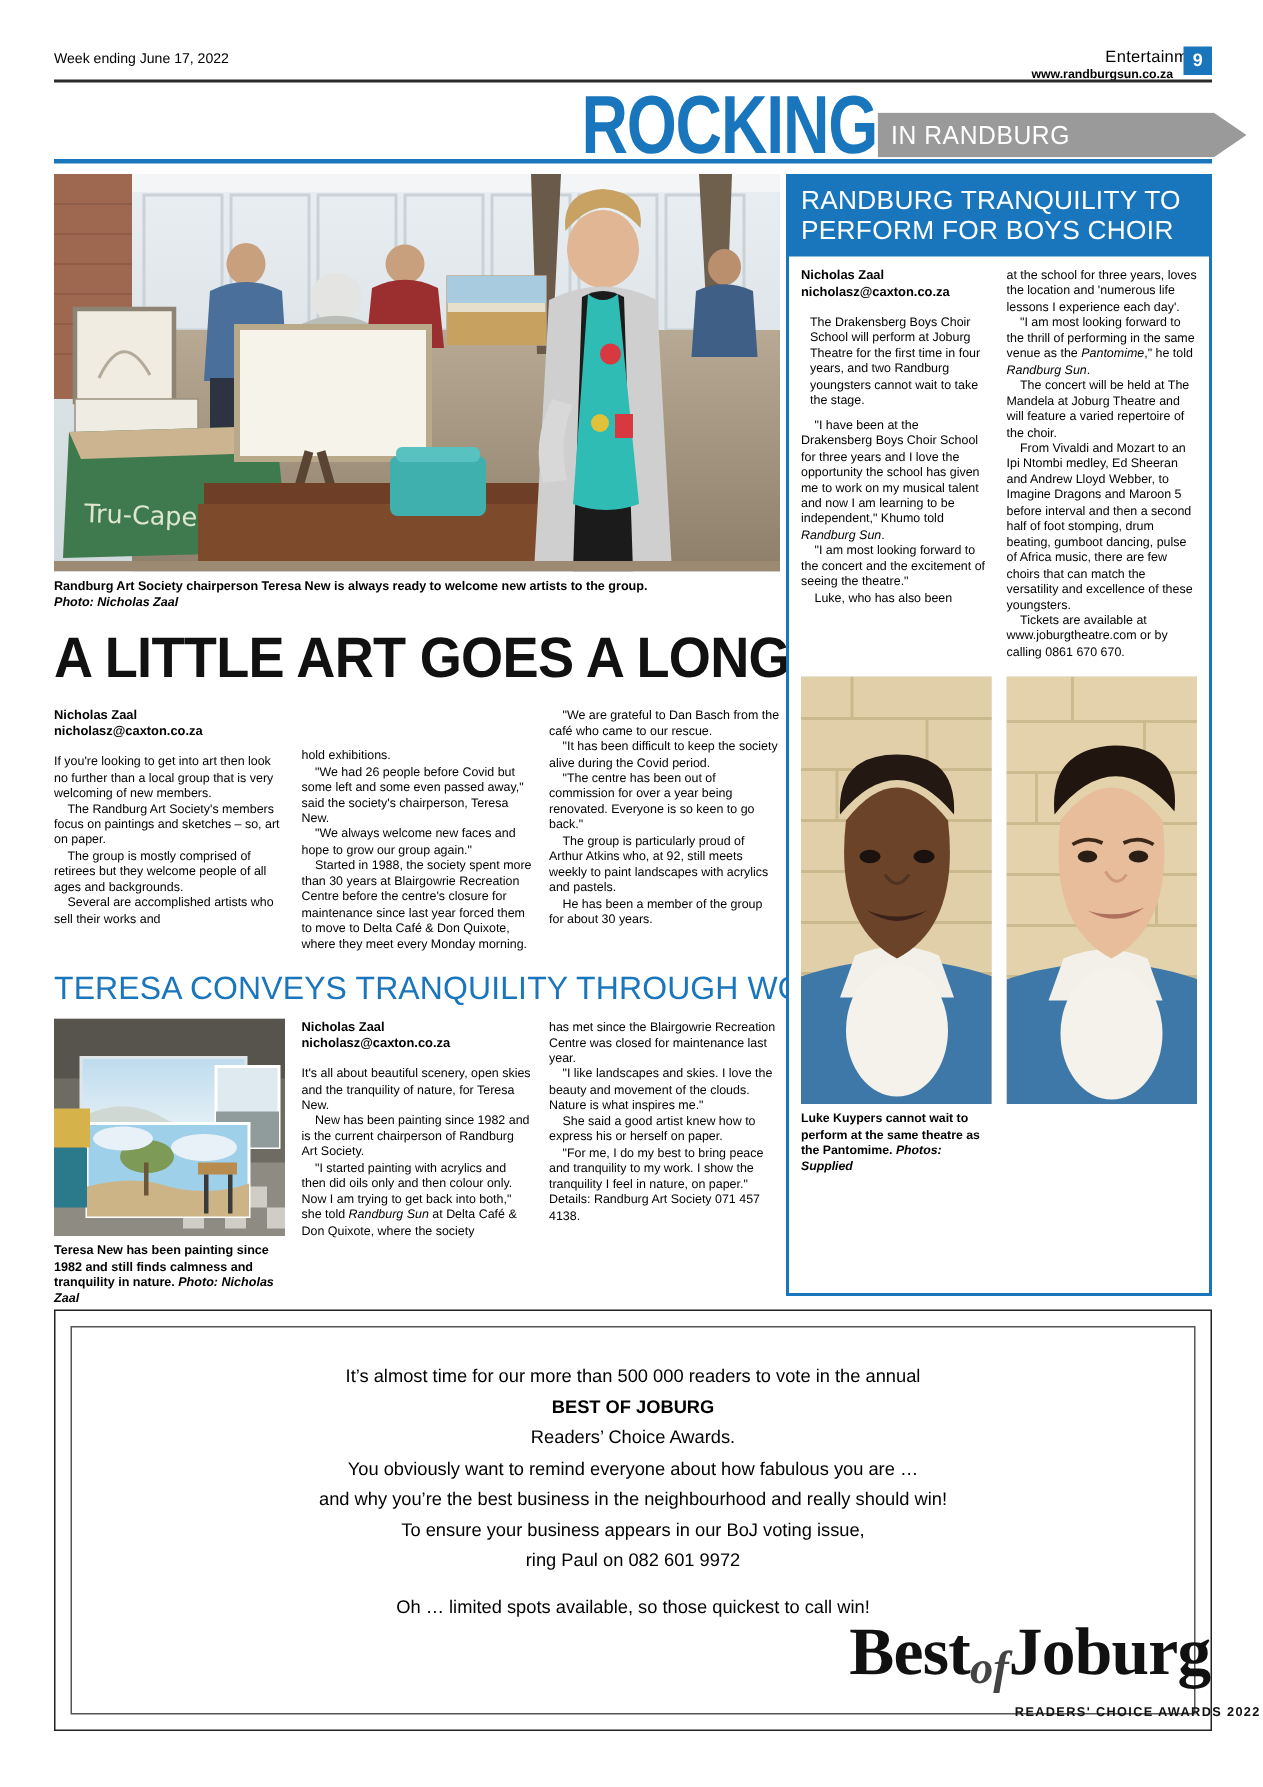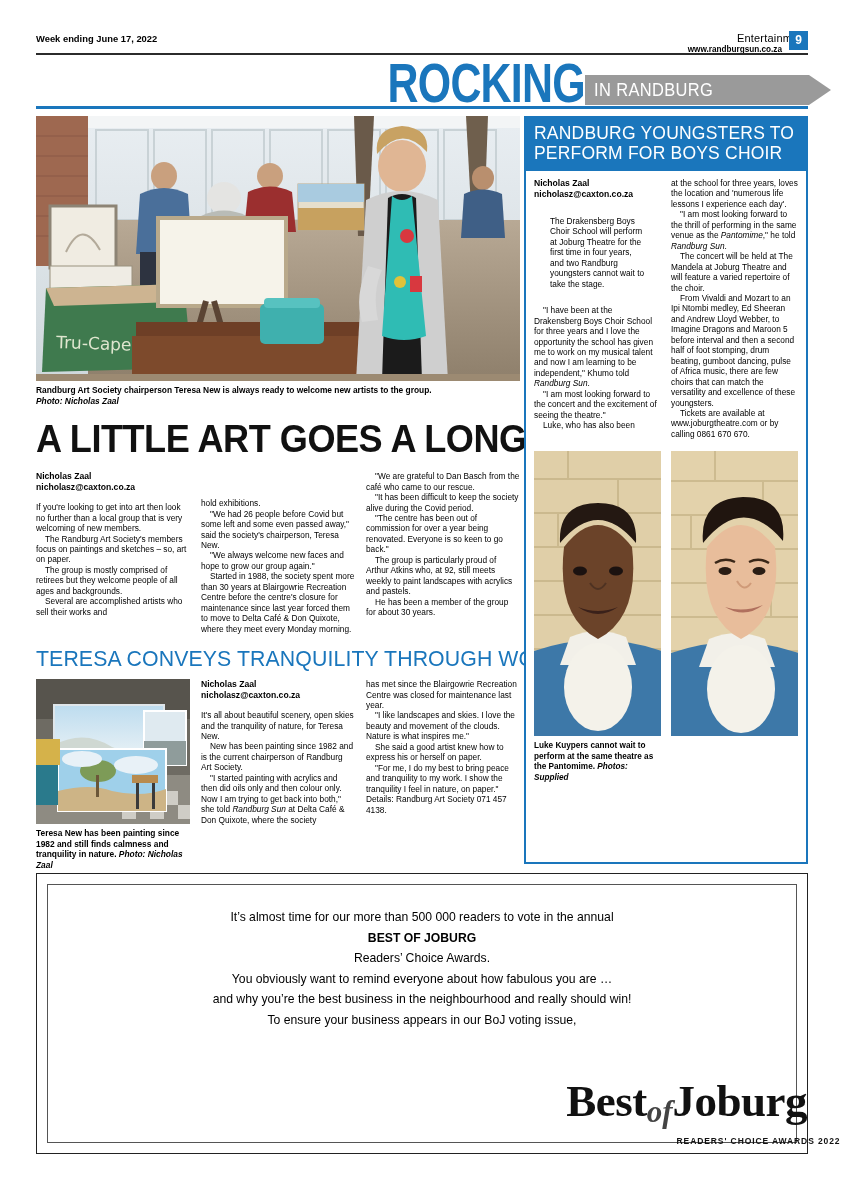--- a/index.html
+++ b/index.html
@@ -2,21 +2,21 @@
 <html><head>
 <meta charset="utf-8">
 <style>
   html,body{margin:0;padding:0;background:#ffffff;}
   body{width:842px;height:1191px;position:relative;font-family:"Liberation Sans",sans-serif;color:#000;
        -webkit-font-smoothing:antialiased;}
   .page{position:absolute;left:0;top:0;width:842px;height:1191px;background:#fff;overflow:hidden;}
 
   
   .runhead{position:absolute;left:36px;top:33px;width:772px;height:18px;}
-  .runhead .date{position:absolute;left:0;top:0;font-size:9.4px;font-weight:bold;letter-spacing:0;}
+  .runhead .date{position:absolute;left:0;top:0;font-size:9.4px;font-weight:normal;letter-spacing:0;}
   .runhead .section{position:absolute;left:0;right:0;top:-1px;text-align:right;font-size:11px;
        font-family:Liberation Sans, sans-serif;letter-spacing:.2px;}
   .runhead .site{position:absolute;right:26px;top:12px;font-size:8.2px;font-weight:bold;}
   .runhead .pageno{position:absolute;right:0;top:-2px;width:19px;height:19px;background:#1a76bc;color:#fff;
        font-size:12px;font-weight:bold;text-align:center;line-height:19px;}
   .runrule{position:absolute;left:36px;top:53px;width:772px;height:2px;background:#2b2b2b;}
 
   
   .masthead{position:absolute;left:36px;top:57px;width:772px;height:52px;}
   .mast-inner{position:absolute;right:223px;top:0;}
@@ -284,33 +284,33 @@
         <p style="margin:0;text-indent:9px">"I like landscapes and skies. I love the beauty and movement of the clouds. Nature is what inspires me."</p>
         <p style="margin:0;text-indent:9px">She said a good artist knew how to express his or herself on paper.</p>
         <p style="margin:0;text-indent:9px">"For me, I do my best to bring peace and tranquility to my work. I show the tranquility I feel in nature, on paper."</p>
         <p style="margin:0;text-indent:0">Details: Randburg Art Society 071 457 4138.</p>
       </div>
     </div>
   </div>
 
   <div class="side">
     <div class="side-head">
-      <div>RANDBURG YOUNGSTERS TO</div>
+      <div>RANDBURG TRANQUILITY TO</div>
       <div>PERFORM FOR BOYS CHOIR</div>
     </div>
 
     <div class="side-body">
       <div style="display:flex;gap:10px;">
         <div style="width:128px;font-size:8.3px;line-height:10.45px;">
           <div class="byline">
             <span>Nicholas Zaal</span><br>
             <span>nicholasz@caxton.co.za</span>
           </div>
           <div style="margin-top:9px;">
-            <p class="nb" style="margin:16px">The Drakensberg Boys Choir School will perform at Joburg Theatre for the first time in four years, and two Randburg youngsters cannot wait to take the stage.</p>
+            <p class="nb" style="margin:6px">The Drakensberg Boys Choir School will perform at Joburg Theatre for the first time in four years, and two Randburg youngsters cannot wait to take the stage.</p>
             <p style="margin:0;text-indent:9px"><span>"I have been at the Drakensberg Boys Choir School for three years and I love the opportunity the school has given me to work on my musical talent and now I am learning to be independent," Khumo told </span><i>Randburg Sun</i><span>.</span></p>
             <p style="margin:0;text-indent:9px">"I am most looking forward to the concert and the excitement of seeing the theatre."</p>
             <p style="margin:0;text-indent:9px">Luke, who has also been</p>
           </div>
         </div>
         <div style="width:128px;font-size:8.3px;line-height:10.45px;">
           <p class="nb" style="margin:0">at the school for three years, loves the location and 'numerous life lessons I experience each day'.</p>
           <p style="margin:0;text-indent:9px"><span>"I am most looking forward to the thrill of performing in the same venue as the </span><i>Pantomime</i><span>," he told </span><i>Randburg Sun</i><span>.</span></p>
           <p style="margin:0;text-indent:9px">The concert will be held at The Mandela at Joburg Theatre and will feature a varied repertoire of the choir.</p>
           <p style="margin:0;text-indent:9px">From Vivaldi and Mozart to an Ipi Ntombi medley, Ed Sheeran and Andrew Lloyd Webber, to Imagine Dragons and Maroon 5 before interval and then a second half of foot stomping, drum beating, gumboot dancing, pulse of Africa music, there are few choirs that can match the versatility and excellence of these youngsters.</p>
@@ -386,20 +386,22 @@
 
   <div class="ad">
     <div class="adin"></div>
     <div class="adtext">
       <div>It’s almost time for our more than 500 000 readers to vote in the annual</div>
       <div class="b">BEST OF JOBURG</div>
       <div>Readers’ Choice Awards.</div>
       <div>You obviously want to remind everyone about how fabulous you are …</div>
       <div>and why you’re the best business in the neighbourhood and really should win!</div>
       <div>To ensure your business appears in our BoJ voting issue,</div>
+      <div>ring Paul on 082 601 9972</div>
       <div style="height:10px"></div>
+      <div>Oh … limited spots available, so those quickest to call win!</div>
     </div>
     <div class="adlogo">
       <span class="bestof"><span>Best</span><span class="oj">of</span><span>Joburg</span><span class="awards">READERS' CHOICE AWARDS 2022</span></span>
     </div>
   </div>
 
 </div>
 
 </body></html>

